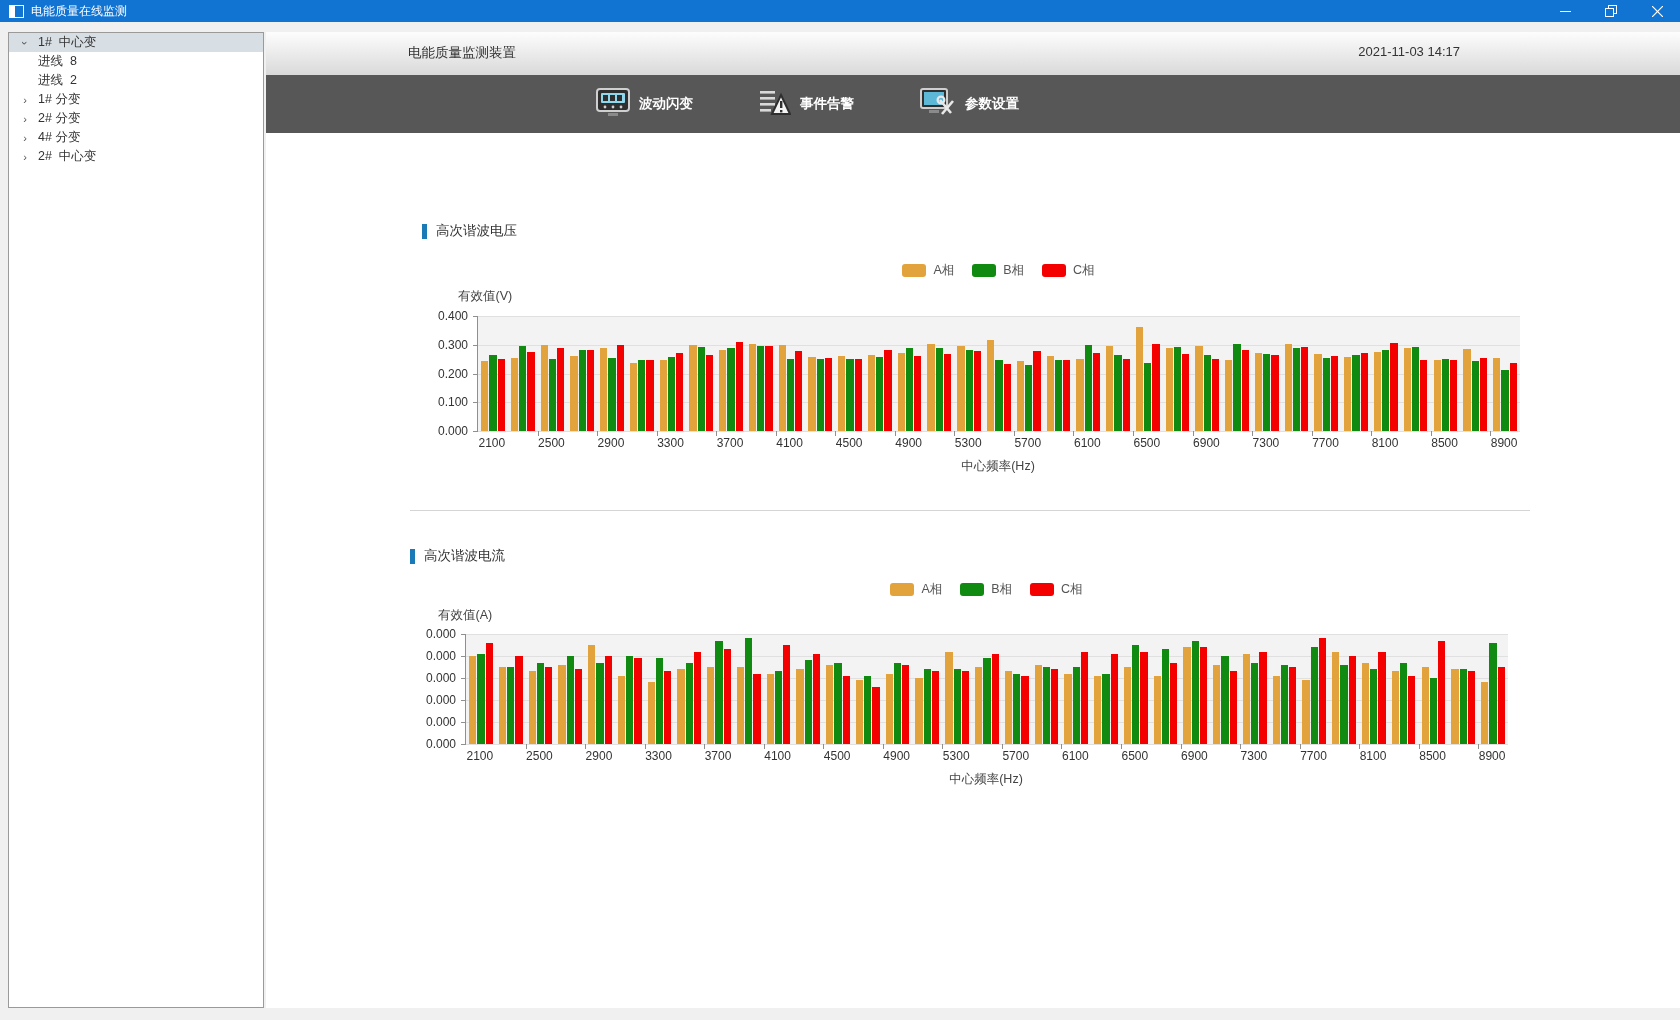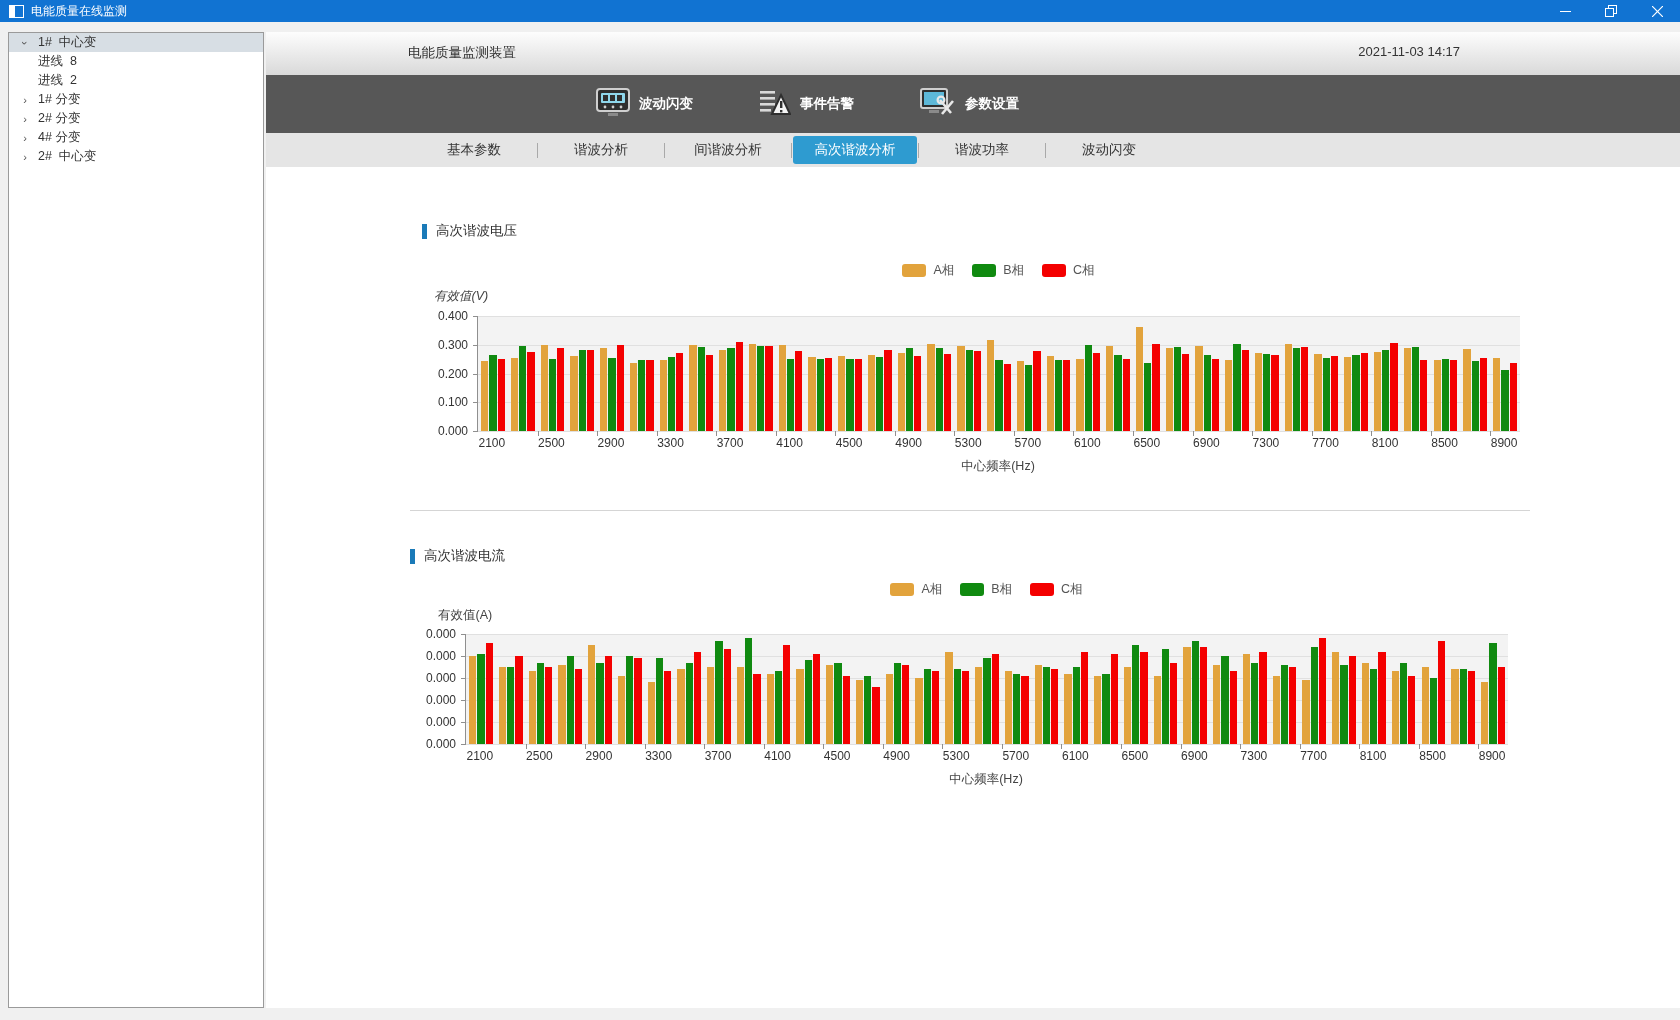--- a/index.html
+++ b/index.html
@@ -73,21 +73,21 @@
   .bars{position:absolute;left:0;bottom:0;width:100%;height:100%;display:flex;align-items:flex-end;}
   .bar-group{flex:1 1 0;display:flex;align-items:flex-end;padding:0 3px;gap:1px;height:100%;}
   .bar{flex:1 1 0;}
   .xtick-mark{position:absolute;top:100%;width:1px;height:5px;background:#8f8f8f;}
   .xlabels{position:absolute;width:100%;}
   .xlabel{position:absolute;transform:translateX(-50%);font-size:12px;color:#333;}
 
   
   .chart-0 .section-title{top:0;}
   .chart-0 .legend{top:40px;left:199px;width:1043px;}
-  .chart-0 .y-axis-title{left:156px;top:66px;font-style:italic;}
+  .chart-0 .y-axis-title{left:180px;top:66px;}
   .chart-0 .plot{left:199px;top:94px;width:1042px;height:115px;}
   .chart-0 .xlabels{left:199px;top:214px;width:1042px;}
   .chart-0 .x-axis-title{left:199px;top:236px;width:1042px;}
   .chart-1 .section-title{top:0;}
   .chart-1 .legend{top:34px;left:199px;width:1043px;}
   .chart-1 .y-axis-title{left:172px;top:60px;}
   .chart-1 .plot{left:199px;top:87px;width:1042px;height:110px;}
   .chart-1 .xlabels{left:199px;top:202px;width:1042px;}
   .chart-1 .x-axis-title{left:199px;top:224px;width:1042px;}
 </style>
@@ -173,35 +173,20 @@
                 <line x1="20" y1="12" x2="31" y2="25"></line>
                 <line x1="33" y1="13" x2="22" y2="26"></line>
               </g>
               <circle cx="21" cy="12" r="3.4" fill="none" stroke="#e8e8e8" stroke-width="2.2"></circle>
             </svg></span>
           <span class="tab-label">参数设置</span>
         </div>
       </div>
   </div>
 
-  <div class="subtab-band">
-    <div class="subtabs" id="subtabs">
-        <div class="subtab">基本参数</div>
-        <span class="subtab-sep"></span>
-        <div class="subtab">谐波分析</div>
-        <span class="subtab-sep"></span>
-        <div class="subtab">间谐波分析</div>
-        <span class="subtab-sep"></span>
-        <div class="subtab active">高次谐波分析</div>
-        <span class="subtab-sep"></span>
-        <div class="subtab">谐波功率</div>
-        <span class="subtab-sep"></span>
-        <div class="subtab">波动闪变</div>
-      </div>
-  </div>
 
   <div class="chart-block chart-0" style="top:190px;height:286px;margin-left:12px;">
     <div class="section-title">
       <span class="accent-bar"></span>
       <span>高次谐波电压</span>
     </div>
     <div class="legend" id="legend-0">
         <div class="legend-item">
           <span class="legend-swatch" style="background: rgb(226, 163, 60);"></span>
           <span class="legend-label">A相</span>

